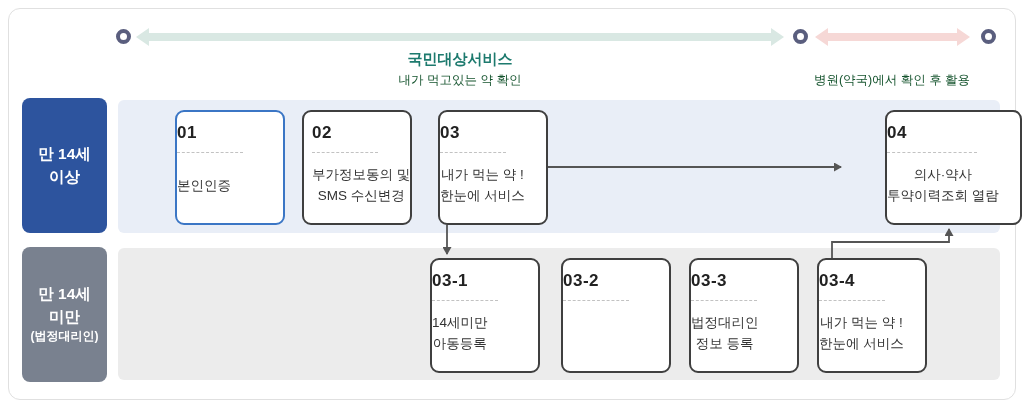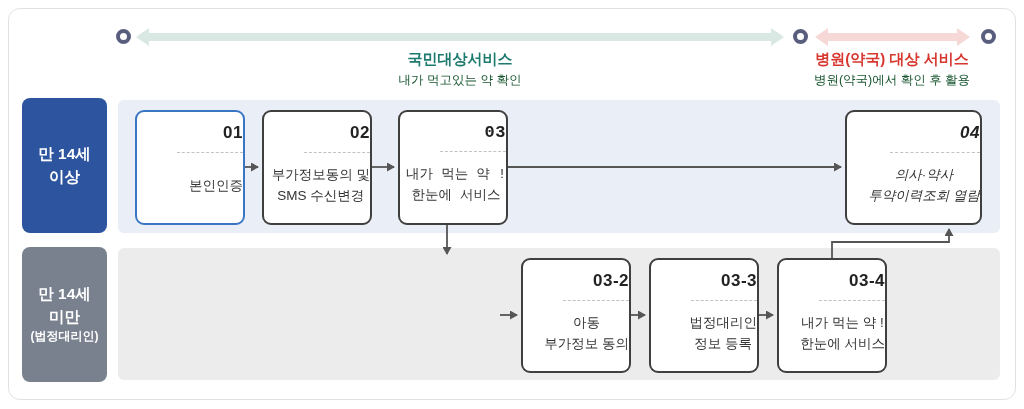--- a/index.html
+++ b/index.html
@@ -81,22 +81,23 @@
   .lane.bottom { top: 248px; height: 132px; background: #ececec; }
 
   
   .step {
     position: absolute;
     width: 110px; height: 115px;
     background: #ffffff;
     border: 2px solid #3f3f3f;
     border-radius: 9px;
     display: flex; flex-direction: column;
-    align-items: flex-end;
+    align-items: flex-start;
     padding-top: 11px;
+    margin-left: 40px;
   }
   .step.highlight { border-color: #3b76c5; }
   .step .num {
     font-size: 17px; font-weight: bold; color: #222;
     letter-spacing: 0.5px;
   }
   .step .divider {
     width: 66px;
     border-top: 1.5px dashed #c2c2c2;
     margin: 9px 0 0 0;
@@ -135,21 +136,20 @@
   </div>
 
   <div>
     <span class="tri pink left" style="left:815px; top:28px;"></span>
     <div class="arrow-bar pink" style="left:827px; top:33px; width:131px;"></div>
     <span class="tri pink right" style="left:957px; top:28px;"></span>
   </div>
 
   <div class="legend-title teal" style="left:460px; top:50px;">국민대상서비스</div>
   <div class="legend-sub" style="left:460px; top:72px;">내가 먹고있는 약 확인</div>
-  <div class="legend-title red" style="left:892px; top:50px;">병원(약국) 대상 서비스</div>
   <div class="legend-sub" style="left:892px; top:72px;">병원(약국)에서 확인 후 활용</div>
 
   <div class="lane top"></div>
   <div class="lane bottom"></div>
 
   <div class="row-label adult">
     <span>만 14세</span>
     <span>이상</span>
   </div>
   <div class="row-label minor">
@@ -184,46 +184,50 @@
 
   <div class="step" style="left:262px; top:110px;padding-left:8px;">
     <div class="num">02</div>
     <div class="divider"></div>
     <div class="body">
       <span>부가정보동의 및</span>
       <span>SMS 수신변경</span>
     </div>
   </div>
 
-  <div class="step" style="left:398px; top:110px;font-family:Liberation Mono, monospace;">
+  <div class="step" style="left:398px; top:110px;">
     <div class="num">03</div>
     <div class="divider"></div>
     <div class="body">
       <span>내가 먹는 약 !</span>
       <span>한눈에 서비스</span>
     </div>
   </div>
 
-  <div class="step" style="left:845px; top:110px; width:137px;font-style:italic;">
+  <div class="step" style="left:845px; top:110px; width:137px;">
     <div class="num">04</div>
     <div class="divider" style="width:90px;"></div>
     <div class="body">
       <span>의사·약사</span>
       <span>투약이력조회 열람</span>
     </div>
   </div>
 
+  <div class="step" style="left:390px; top:258px;">
+    <div class="num">03-1</div>
+    <div class="divider"></div>
+    <div class="body">
+      <span>14세미만</span>
+      <span>아동등록</span>
+    </div>
+  </div>
 
   <div class="step" style="left:521px; top:258px;">
     <div class="num">03-2</div>
     <div class="divider"></div>
-    <div class="body">
-      <span>아동</span>
-      <span>부가정보 동의</span>
-    </div>
   </div>
 
   <div class="step" style="left:649px; top:258px;">
     <div class="num">03-3</div>
     <div class="divider"></div>
     <div class="body">
       <span>법정대리인</span>
       <span>정보 등록</span>
     </div>
   </div>

